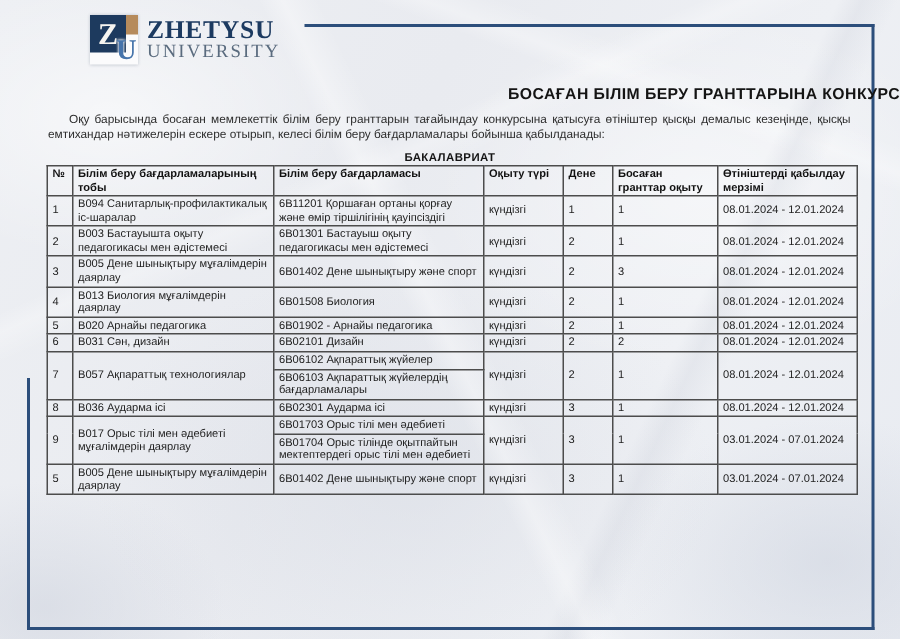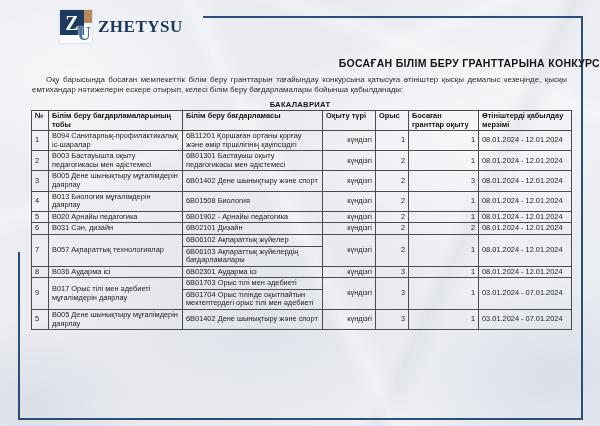--- a/index.html
+++ b/index.html
@@ -57,40 +57,41 @@
   .grant-table{position:absolute;left:31px;top:110px;width:540px;
     border-collapse:collapse;table-layout:fixed;
     font-size:7.4px;color:#222;}
   .grant-table th,.grant-table td{border:1px solid #4c4c4c;padding:1px 3px;line-height:1.16;
     overflow:hidden;}
   .grant-table thead th{font-weight:bold;text-align:left;vertical-align:top;color:#111;}
   .grant-table tbody td{vertical-align:middle;}
   col.c-no{width:17px;} col.c-group{width:134px;} col.c-program{width:140px;}
   col.c-form{width:53px;} col.c-course{width:33px;} col.c-grants{width:70px;}
   col.c-period{width:93px;}
-  td.center{text-align:right;margin-top:48px;}
+  td.center{text-align:left;margin-top:48px;}
 </style>
 </head>
 <body>
 
 <div id="page">
 
   <div class="frame frame-top"></div>
   <div class="frame frame-right"></div>
   <div class="frame frame-bottom"></div>
   <div class="frame frame-left"></div>
 
   <div class="logo">
     <div class="logo-mark">
       <div class="logo-navy">Z</div>
       <div class="logo-gold"></div>
       <div class="logo-u">U</div>
     </div>
     <div class="logo-text">
       <div class="logo-name">ZHETYSU</div>
+      <div class="logo-sub">UNIVERSITY</div>
     </div>
   </div>
 
   <div class="doc-title">БОСАҒАН БІЛІМ БЕРУ ГРАНТТАРЫНА КОНКУРС</div>
   <div class="doc-intro">Оқу барысында босаған мемлекеттік білім беру гранттарын тағайындау конкурсына қатысуға өтініштер қысқы демалыс кезеңінде, қысқы емтихандар нәтижелерін ескере отырып, келесі білім беру бағдарламалары бойынша қабылданады:</div>
   <div class="section-label">БАКАЛАВРИАТ</div>
 
   <table class="grant-table">
     <colgroup>
       <col class="c-no">
@@ -100,21 +101,21 @@
         <col class="c-course">
         <col class="c-grants">
         <col class="c-period">
     </colgroup>
     <thead>
       <tr id="header-row">
           <th>№</th>
           <th>Білім беру бағдарламаларының тобы</th>
           <th>Білім беру бағдарламасы</th>
           <th>Оқыту түрі</th>
-          <th>Орыс</th>
+          <th>Дене</th>
           <th>Босаған гранттар оқыту</th>
           <th>Өтініштерді қабылдау мерзімі</th>
         </tr>
     </thead>
     <tbody id="table-body">
         <tr>
           <td>1</td>
           <td>B094 Санитарлық-профилактикалық іс-шаралар</td>
           <td>6B11201 Қоршаған ортаны қорғау және өмір тіршілігінің қауіпсіздігі</td>
           <td class="center">күндізгі</td>

